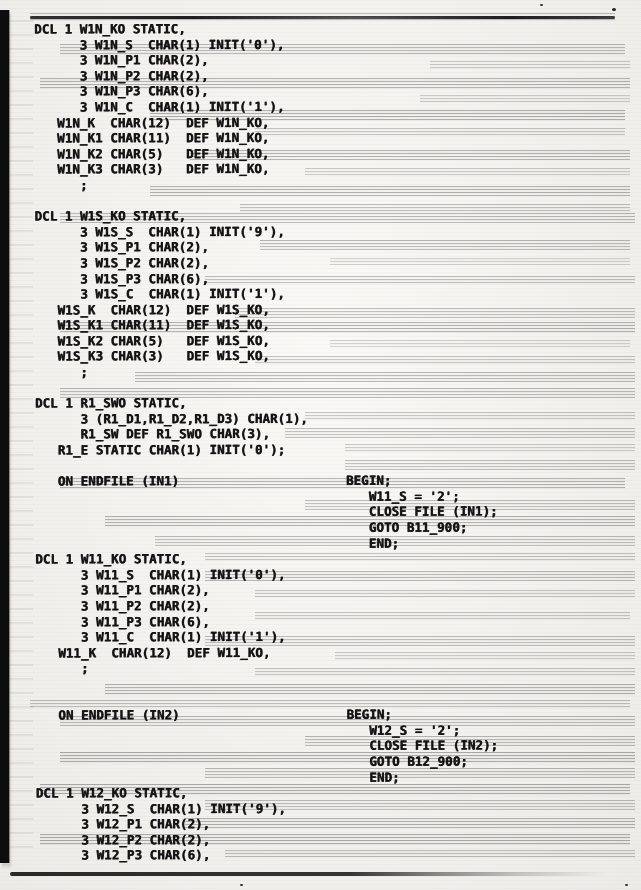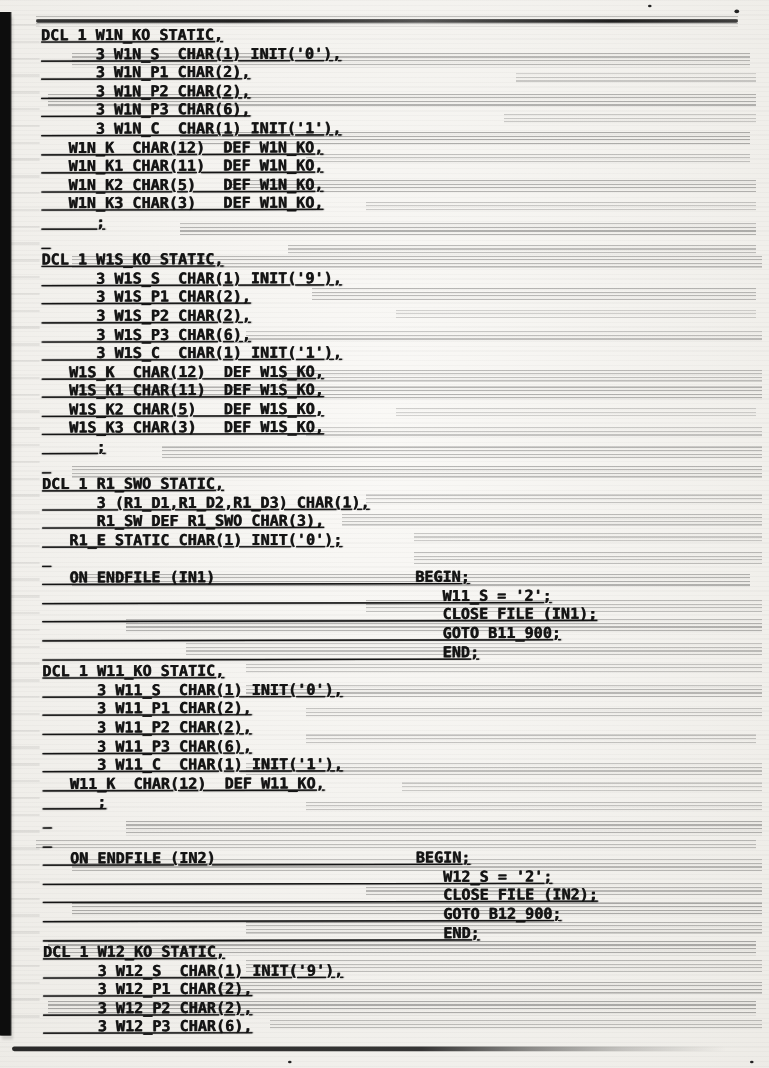--- a/index.html
+++ b/index.html
@@ -50,21 +50,21 @@
     position: absolute;
     left: 35px; top: 21px;
     transform: rotate(-0.12deg);
     color: #141414;
     font-size: 12.6px;
     font-weight: bold;
     line-height: 15.6px;
     white-space: pre;
     text-shadow: 0.45px 0 0 rgba(10,10,10,0.85), -0.3px 0.3px 0 rgba(10,10,10,0.35);
   }
-  .code-line { height: 15.6px; text-decoration: underline; }
+  .code-line { height: 15.6px; }
   
   .streak {
     position: absolute;
     background: repeating-linear-gradient(180deg,
       rgba(45,45,45,0.55) 0px, rgba(45,45,45,0.55) 1px,
       rgba(120,120,120,0.12) 1px, rgba(255,255,255,0) 3px);
     pointer-events: none;
   }
   
   #margin-noise {

